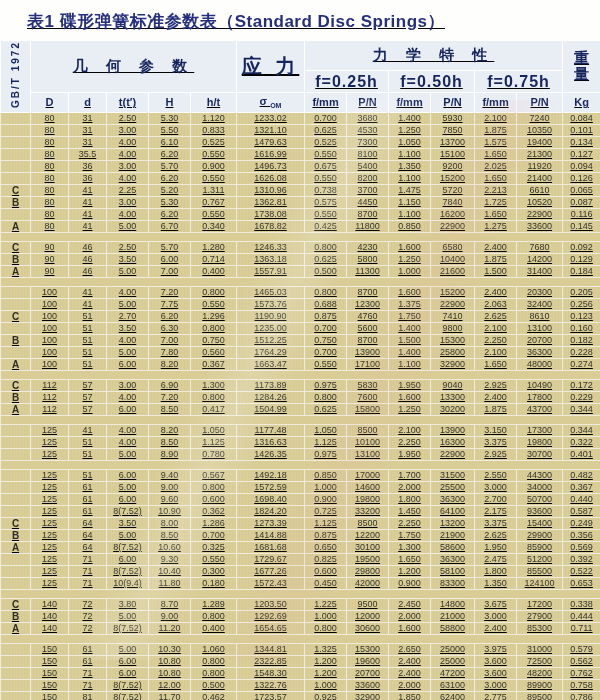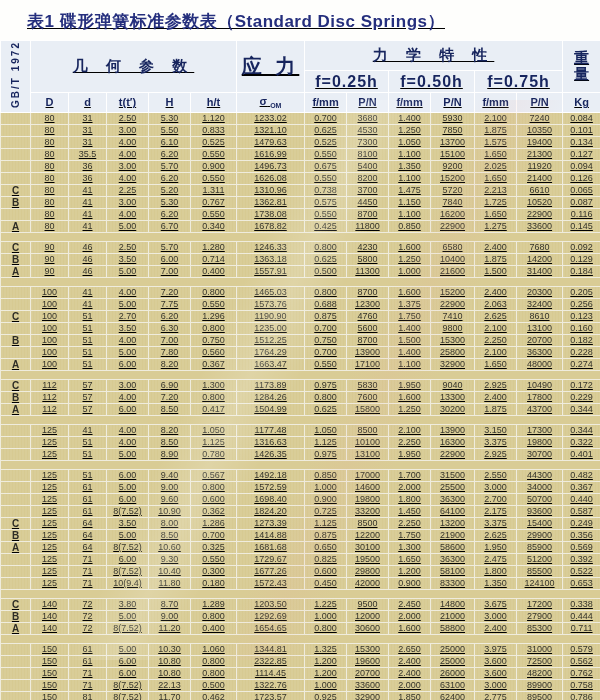--- a/index.html
+++ b/index.html
@@ -786,35 +786,35 @@
           <td>72500</td>
           <td>0.562</td>
         </tr>
         <tr>
           <td class="lbl"></td>
           <td>150</td>
           <td>71</td>
           <td>6.00</td>
           <td>10.80</td>
           <td>0.800</td>
-          <td>1114.45</td>
+          <td>1548.30</td>
           <td>1.200</td>
           <td>20700</td>
           <td>2.400</td>
-          <td>26000</td>
+          <td>47200</td>
           <td>3.600</td>
           <td>48200</td>
           <td>0.762</td>
         </tr>
         <tr>
           <td class="lbl"></td>
           <td>150</td>
           <td>71</td>
           <td>8(7.52)</td>
-          <td>22.13</td>
+          <td>12.00</td>
           <td>0.500</td>
           <td>1322.76</td>
           <td>1.000</td>
           <td>33600</td>
           <td>2.000</td>
           <td>63100</td>
           <td>3.000</td>
           <td>89900</td>
           <td>0.758</td>
         </tr>

